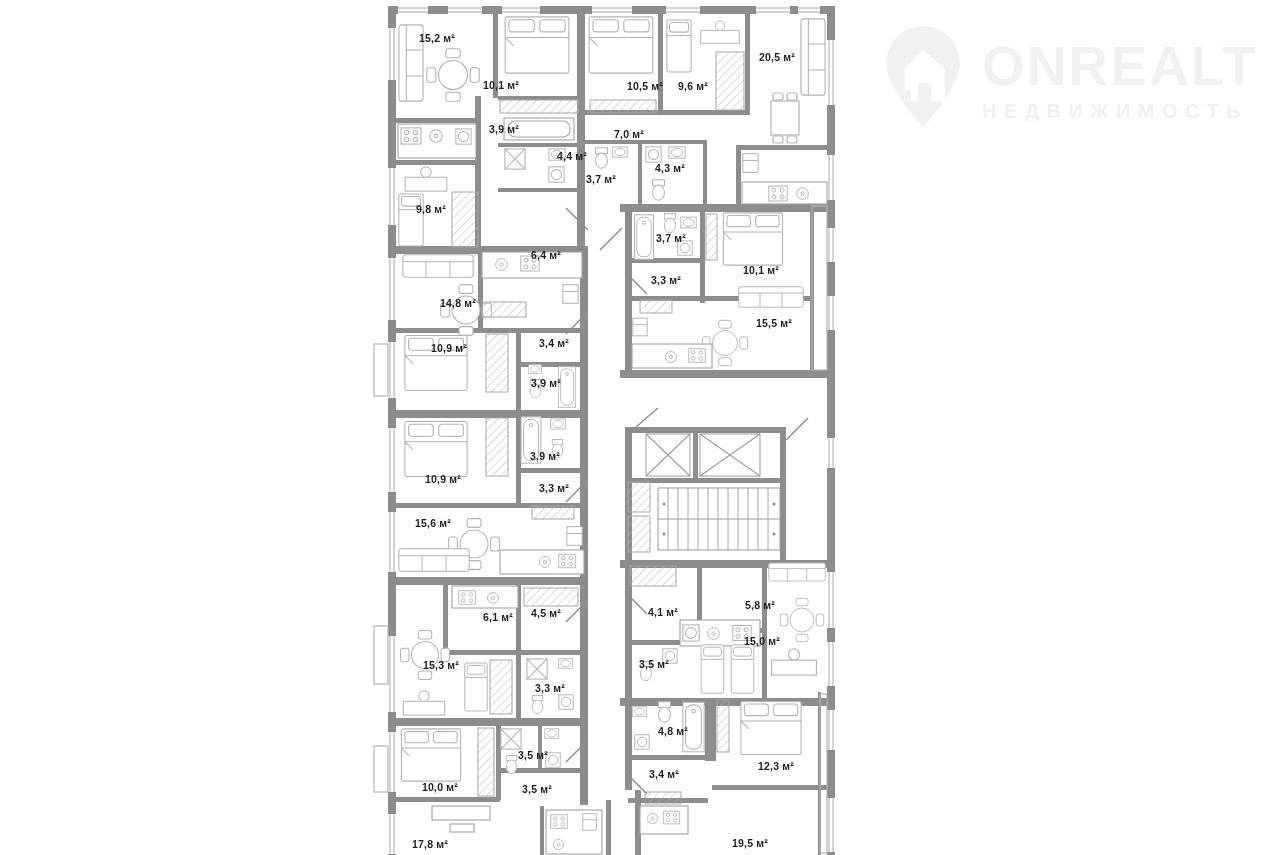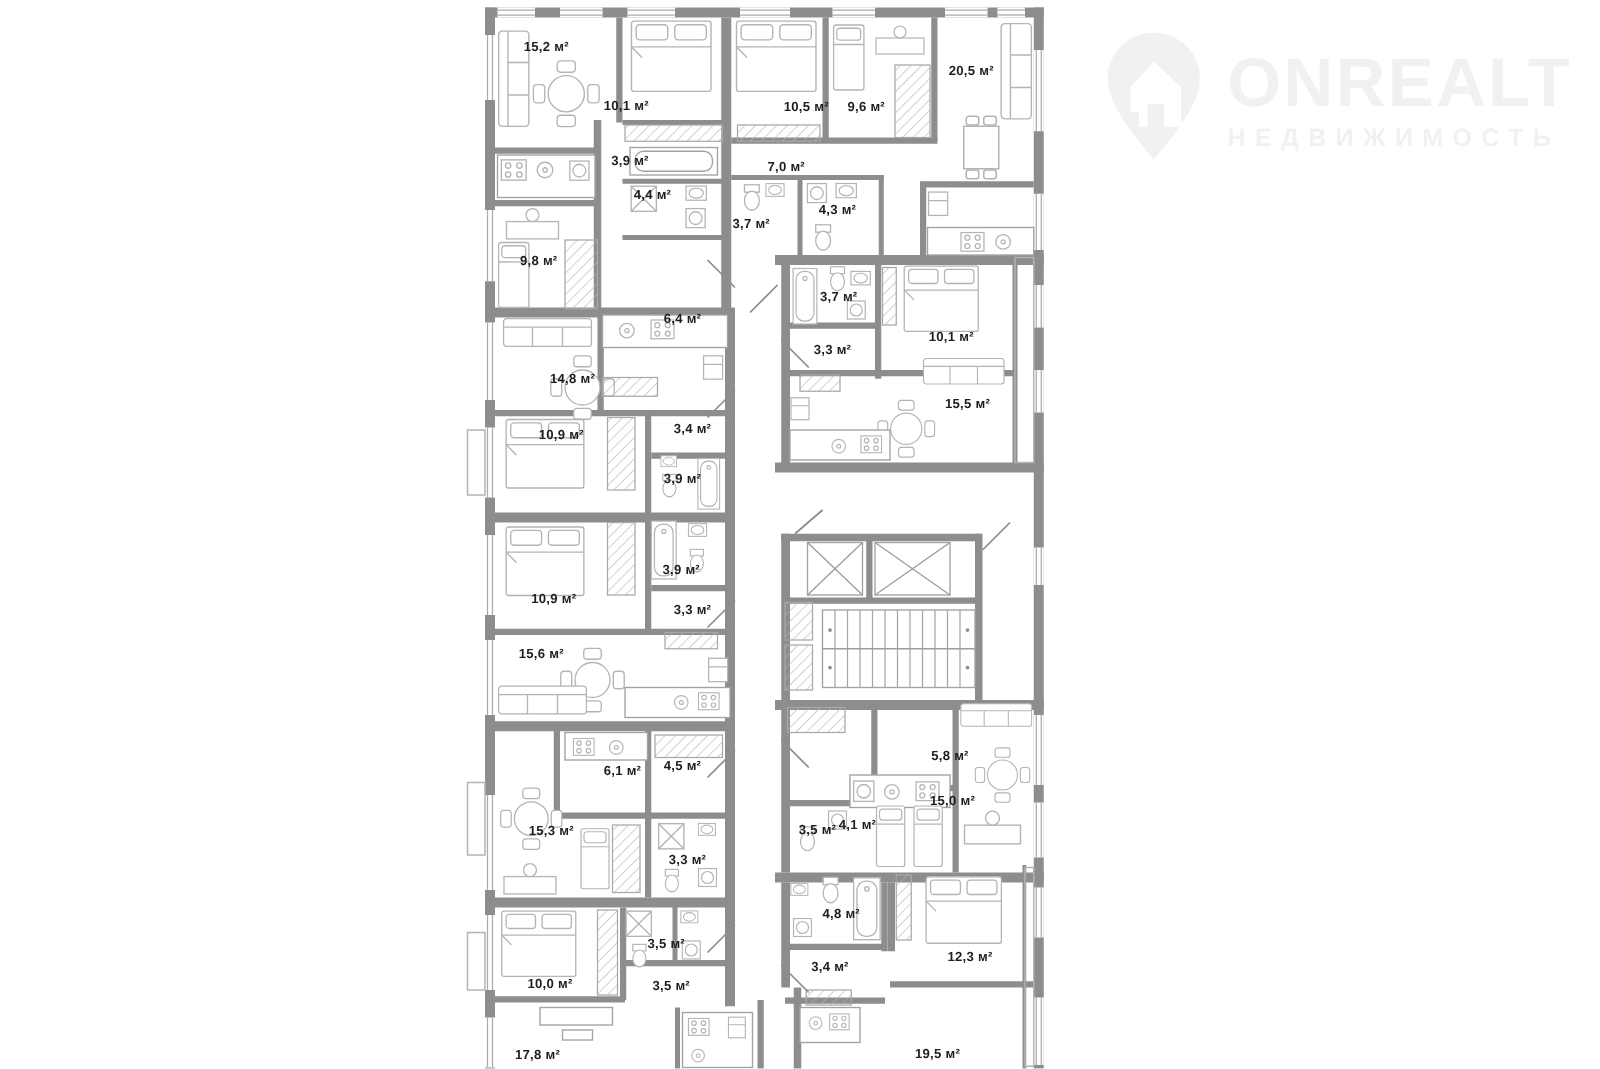--- a/index.html
+++ b/index.html
@@ -516,21 +516,21 @@
     </g>
   </svg>
 
   <div style="position:absolute;left:0;top:0;width:1191px;height:855px;text-decoration:underline;">
       <div class="room-label" style="left: 437px; top: 38px;">15,2&nbsp;м²</div>
       <div class="room-label" style="left: 501px; top: 85px;">10,1&nbsp;м²</div>
       <div class="room-label" style="left: 645px; top: 86px;">10,5&nbsp;м²</div>
       <div class="room-label" style="left: 693px; top: 86px;">9,6&nbsp;м²</div>
       <div class="room-label" style="left: 777px; top: 57px;">20,5&nbsp;м²</div>
       <div class="room-label" style="left: 504px; top: 129px;">3,9&nbsp;м²</div>
-      <div class="room-label" style="left: 522px; top: 156px; text-align: right;">4,4&nbsp;м²</div>
+      <div class="room-label" style="left: 572px; top: 156px; text-align: right;">4,4&nbsp;м²</div>
       <div class="room-label" style="left: 629px; top: 134px;">7,0&nbsp;м²</div>
       <div class="room-label" style="left: 601px; top: 179px;">3,7&nbsp;м²</div>
       <div class="room-label" style="left: 670px; top: 168px;">4,3&nbsp;м²</div>
       <div class="room-label" style="left: 431px; top: 209px;">9,8&nbsp;м²</div>
       <div class="room-label" style="left: 546px; top: 227px; margin-top: 28px;">6,4&nbsp;м²</div>
       <div class="room-label" style="left: 671px; top: 238px;">3,7&nbsp;м²</div>
       <div class="room-label" style="left: 666px; top: 280px;">3,3&nbsp;м²</div>
       <div class="room-label" style="left: 761px; top: 270px;">10,1&nbsp;м²</div>
       <div class="room-label" style="left: 774px; top: 323px;">15,5&nbsp;м²</div>
       <div class="room-label" style="left: 458px; top: 303px;">14,8&nbsp;м²</div>
@@ -538,21 +538,21 @@
       <div class="room-label" style="left: 554px; top: 343px;">3,4&nbsp;м²</div>
       <div class="room-label" style="left: 546px; top: 383px;">3,9&nbsp;м²</div>
       <div class="room-label" style="left: 545px; top: 456px;">3,9&nbsp;м²</div>
       <div class="room-label" style="left: 443px; top: 479px;">10,9&nbsp;м²</div>
       <div class="room-label" style="left: 554px; top: 488px;">3,3&nbsp;м²</div>
       <div class="room-label" style="left: 433px; top: 523px;">15,6&nbsp;м²</div>
       <div class="room-label" style="left: 498px; top: 617px;">6,1&nbsp;м²</div>
       <div class="room-label" style="left: 546px; top: 613px;">4,5&nbsp;м²</div>
       <div class="room-label" style="left: 441px; top: 665px;">15,3&nbsp;м²</div>
       <div class="room-label" style="left: 550px; top: 688px;">3,3&nbsp;м²</div>
-      <div class="room-label" style="left: 686px; top: 612px; margin-top: 48px;">4,1&nbsp;м²</div>
+      <div class="room-label" style="left: 663px; top: 612px;">4,1&nbsp;м²</div>
       <div class="room-label" style="left: 760px; top: 605px; text-align: center;">5,8&nbsp;м²</div>
       <div class="room-label" style="left: 654px; top: 664px;">3,5&nbsp;м²</div>
       <div class="room-label" style="left: 762px; top: 641px;">15,0&nbsp;м²</div>
       <div class="room-label" style="left: 673px; top: 731px;">4,8&nbsp;м²</div>
       <div class="room-label" style="left: 664px; top: 774px;">3,4&nbsp;м²</div>
       <div class="room-label" style="left: 776px; top: 766px;">12,3&nbsp;м²</div>
       <div class="room-label" style="left: 533px; top: 755px;">3,5&nbsp;м²</div>
       <div class="room-label" style="left: 440px; top: 787px; text-align: center;">10,0&nbsp;м²</div>
       <div class="room-label" style="left: 537px; top: 789px;">3,5&nbsp;м²</div>
       <div class="room-label" style="left: 430px; top: 844px;">17,8&nbsp;м²</div>

